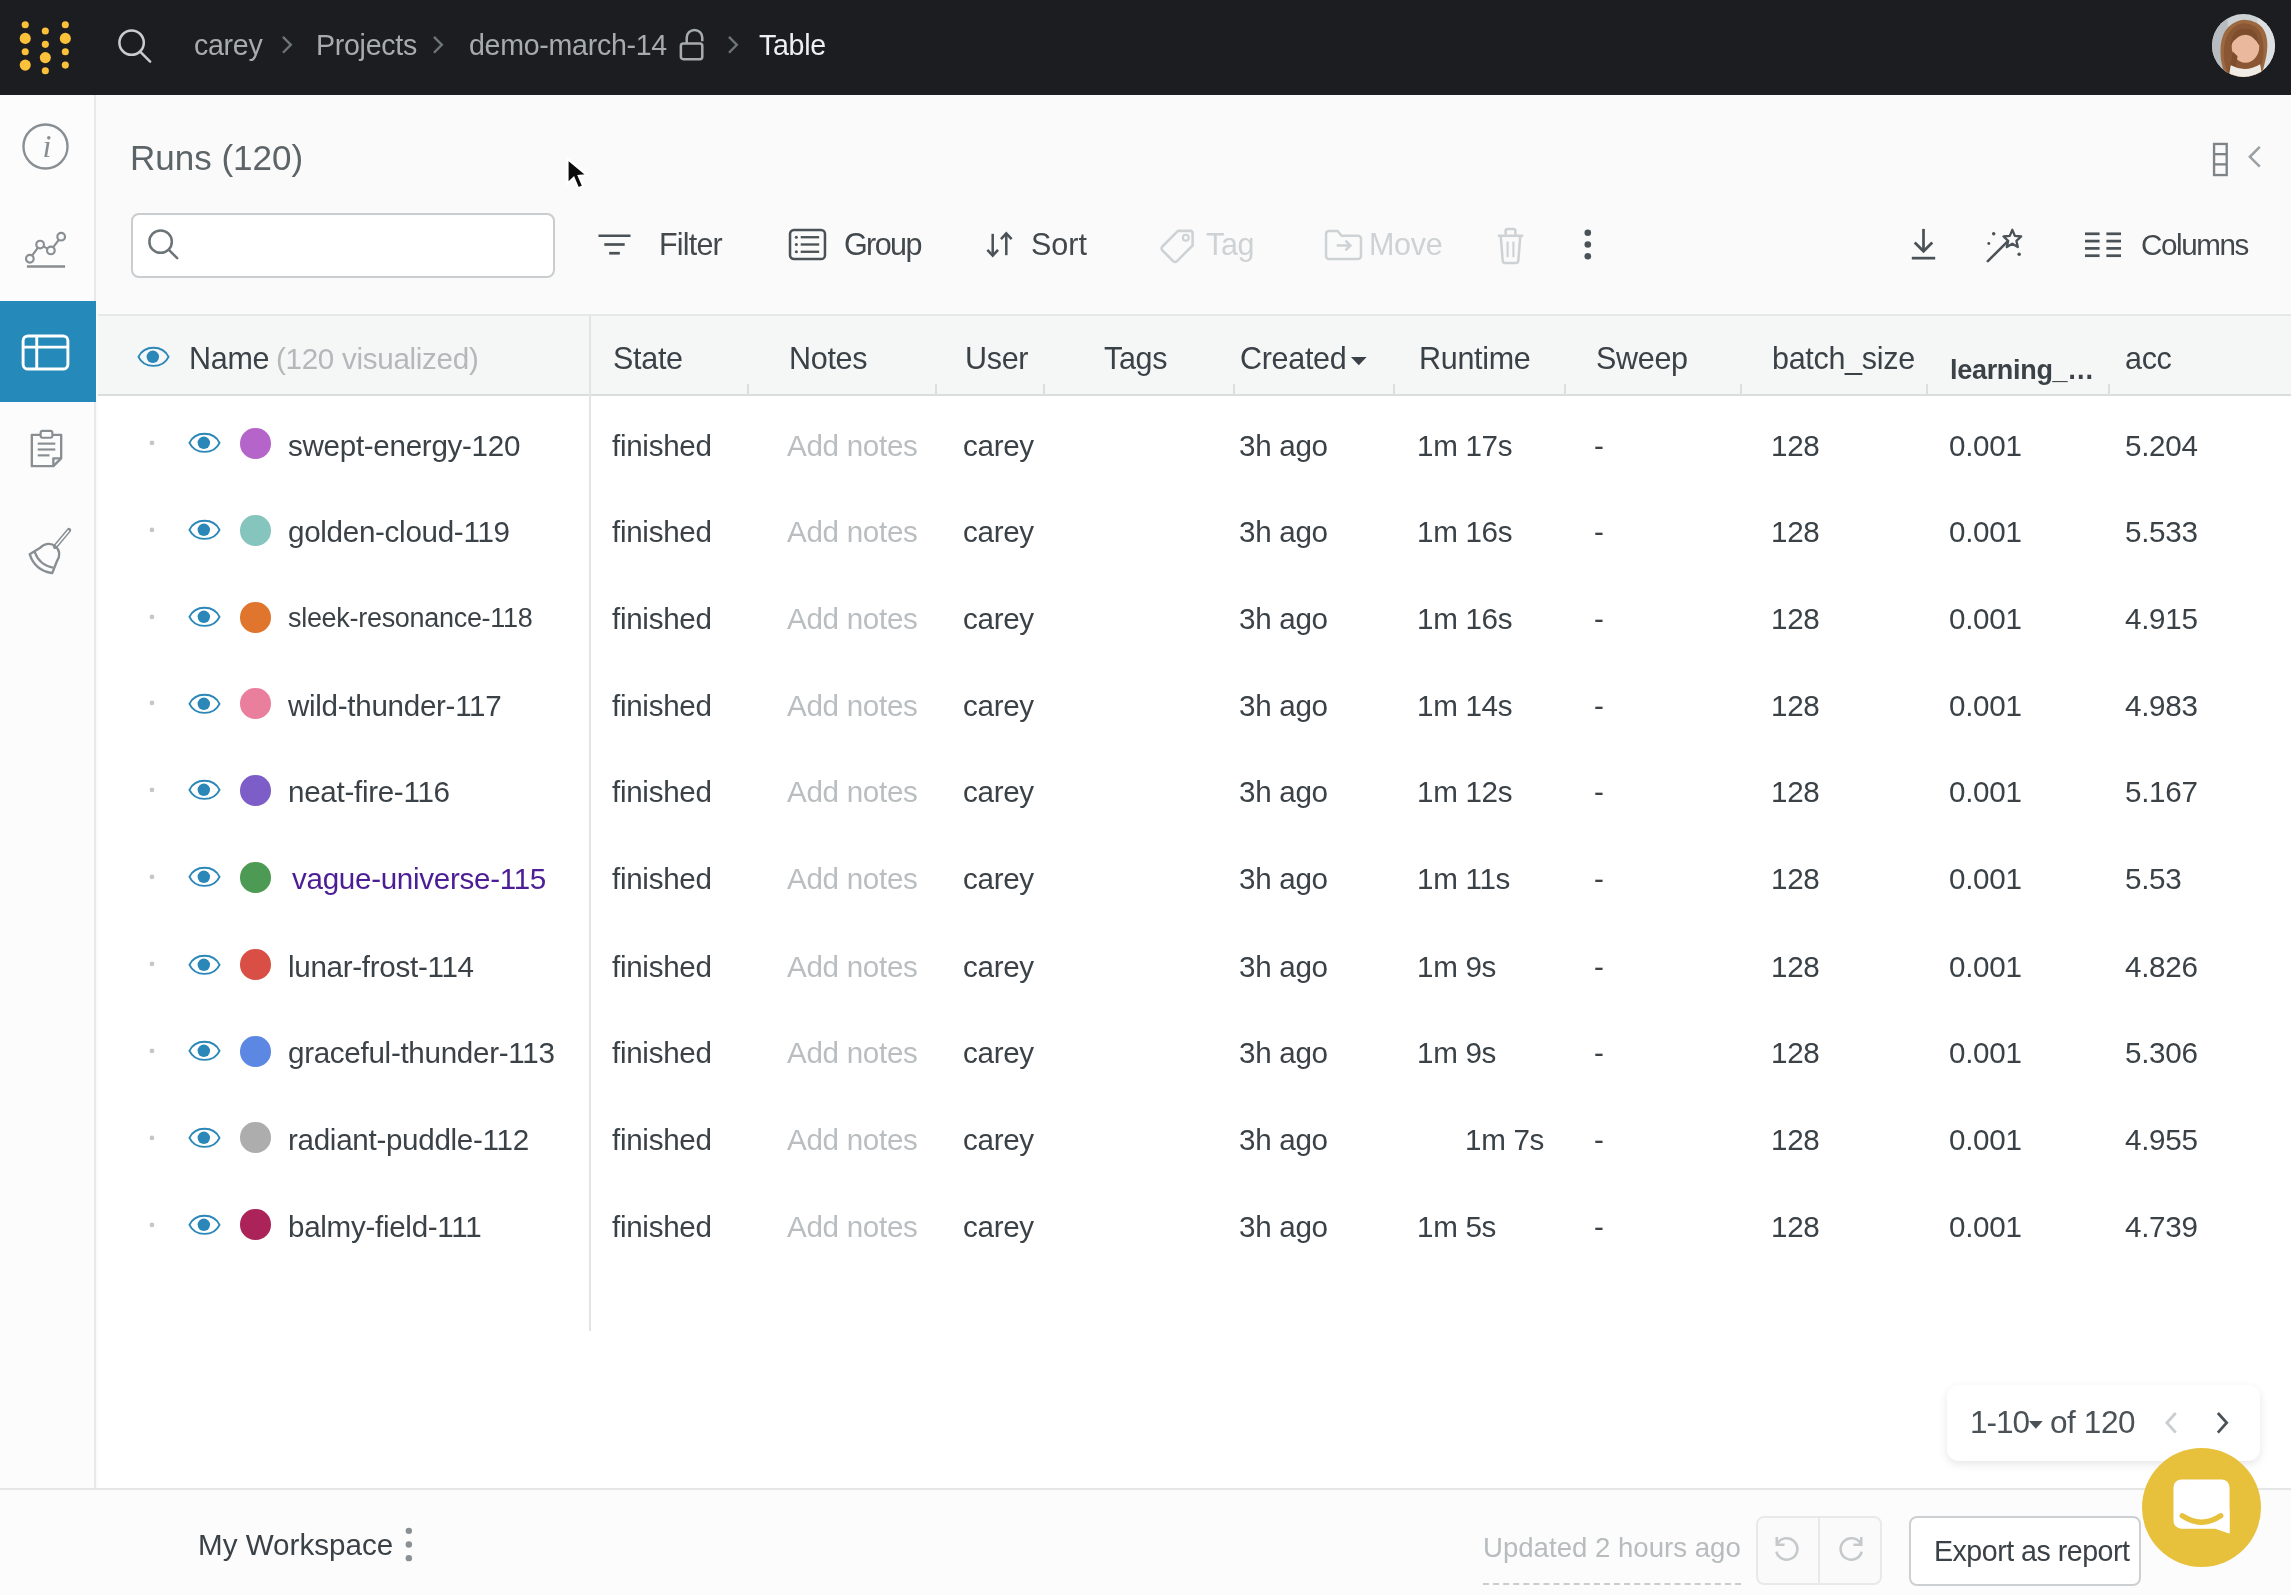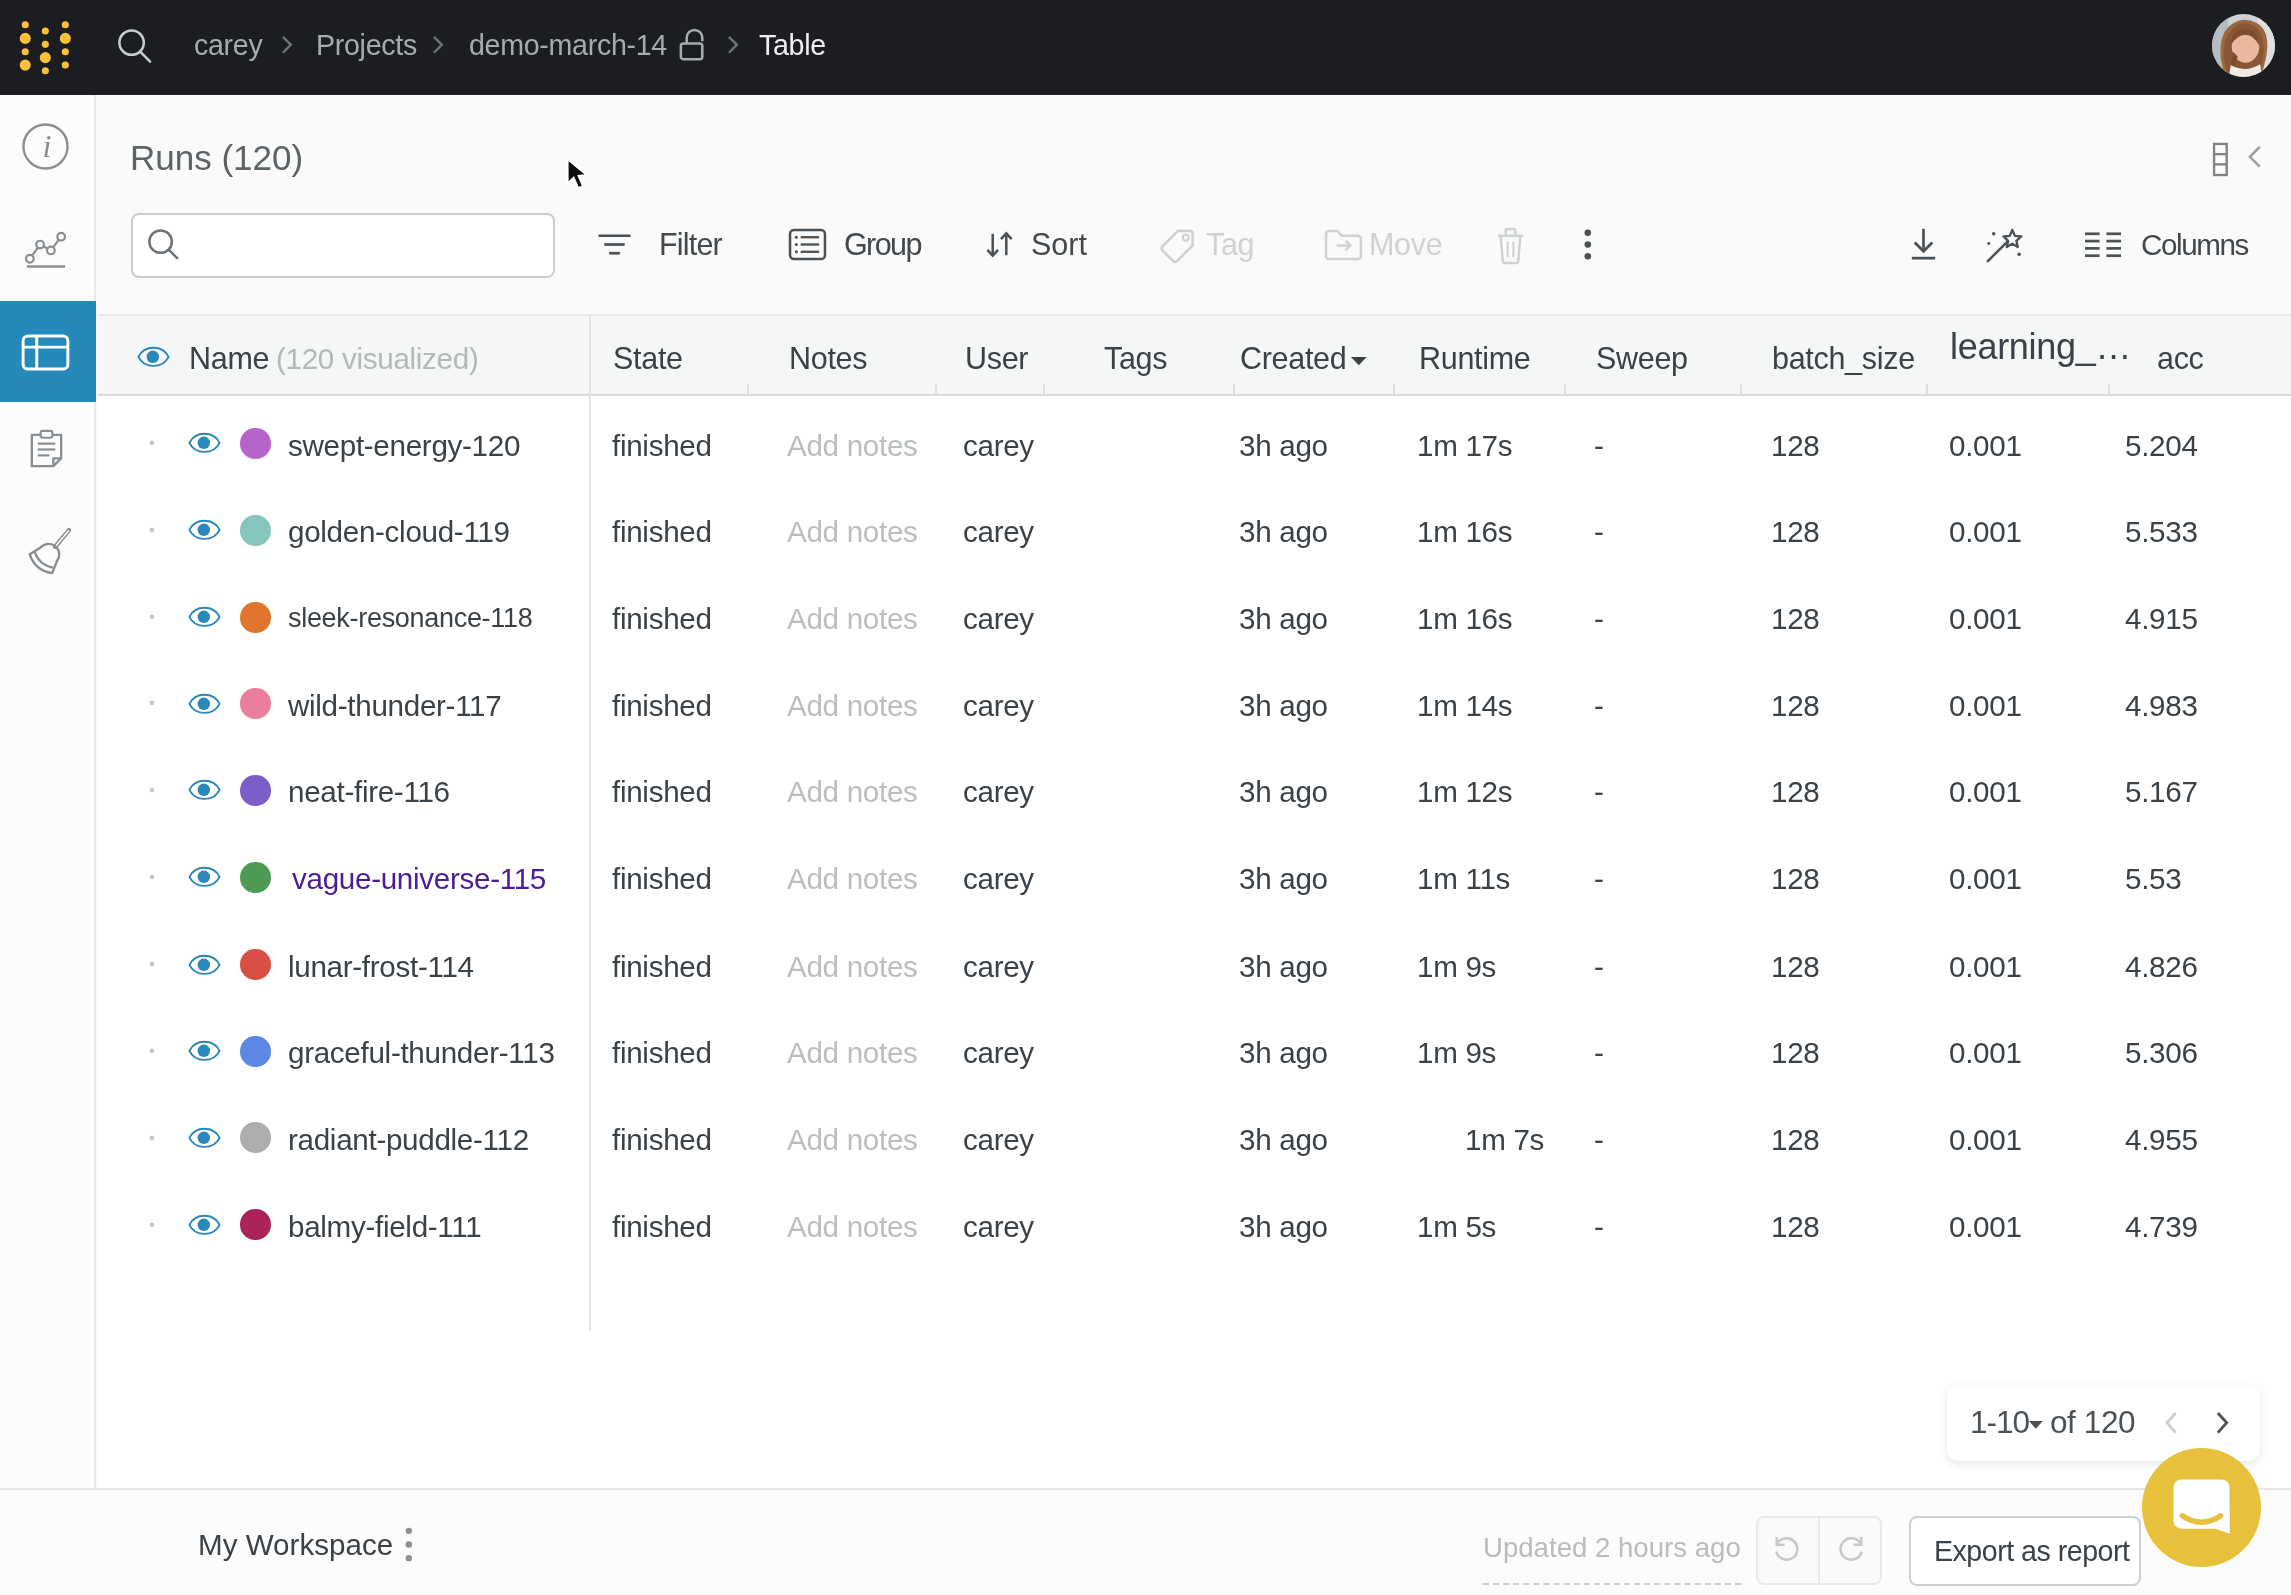--- a/index.html
+++ b/index.html
@@ -190,22 +190,22 @@
 <div style="position:absolute;left:189px;top:328px;font-size:30.5px;line-height:61px;color:#3b4247;font-weight:400;letter-spacing:-0.3px;white-space:nowrap;will-change:transform;">Name</div>
 <div style="position:absolute;left:276px;top:329px;font-size:29.6px;line-height:59px;color:#b4b8ba;font-weight:400;letter-spacing:-0.3px;white-space:nowrap;will-change:transform;">(120 visualized)</div>
 <div style="position:absolute;left:613px;top:328px;font-size:30.5px;line-height:61px;color:#3b4247;font-weight:400;letter-spacing:-0.3px;white-space:nowrap;will-change:transform;">State</div>
 <div style="position:absolute;left:789px;top:328px;font-size:30.5px;line-height:61px;color:#3b4247;font-weight:400;letter-spacing:-0.3px;white-space:nowrap;will-change:transform;">Notes</div>
 <div style="position:absolute;left:965px;top:328px;font-size:30.5px;line-height:61px;color:#3b4247;font-weight:400;letter-spacing:-0.3px;white-space:nowrap;will-change:transform;">User</div>
 <div style="position:absolute;left:1104px;top:328px;font-size:30.5px;line-height:61px;color:#3b4247;font-weight:400;letter-spacing:-0.3px;white-space:nowrap;will-change:transform;">Tags</div>
 <div style="position:absolute;left:1240px;top:328px;font-size:30.5px;line-height:61px;color:#3b4247;font-weight:400;letter-spacing:-0.3px;white-space:nowrap;will-change:transform;">Created</div>
 <div style="position:absolute;left:1419px;top:328px;font-size:30.5px;line-height:61px;color:#3b4247;font-weight:400;letter-spacing:-0.3px;white-space:nowrap;will-change:transform;">Runtime</div>
 <div style="position:absolute;left:1596px;top:328px;font-size:30.5px;line-height:61px;color:#3b4247;font-weight:400;letter-spacing:-0.3px;white-space:nowrap;will-change:transform;">Sweep</div>
 <div style="position:absolute;left:1772px;top:328px;font-size:30.5px;line-height:61px;color:#3b4247;font-weight:400;letter-spacing:-0.3px;white-space:nowrap;will-change:transform;">batch_size</div>
-<div style="position:absolute;left:1950px;top:316px;font-size:36px;line-height:61px;color:#3b4247;font-weight:400;letter-spacing:-0.3px;white-space:nowrap;will-change:transform;">learning_…</div>
-<div style="position:absolute;left:2125px;top:328px;font-size:30.5px;line-height:61px;color:#3b4247;font-weight:400;letter-spacing:-0.3px;white-space:nowrap;will-change:transform;margin-left:32px;">acc</div>
+<div style="position:absolute;left:1950px;top:340px;font-size:27px;line-height:61px;color:#3b4247;font-weight:700;letter-spacing:-0.3px;white-space:nowrap;will-change:transform;">learning_…</div>
+<div style="position:absolute;left:2125px;top:328px;font-size:30.5px;line-height:61px;color:#3b4247;font-weight:400;letter-spacing:-0.3px;white-space:nowrap;will-change:transform;">acc</div>
 <div class="abs" style="left:747px;top:384px;width:2px;height:11.8px;background:#dcdedf;"></div>
 <div class="abs" style="left:935px;top:384px;width:2px;height:11.8px;background:#dcdedf;"></div>
 <div class="abs" style="left:1043px;top:384px;width:2px;height:11.8px;background:#dcdedf;"></div>
 <div class="abs" style="left:1233px;top:384px;width:2px;height:11.8px;background:#dcdedf;"></div>
 <div class="abs" style="left:1393px;top:384px;width:2px;height:11.8px;background:#dcdedf;"></div>
 <div class="abs" style="left:1564px;top:384px;width:2px;height:11.8px;background:#dcdedf;"></div>
 <div class="abs" style="left:1740px;top:384px;width:2px;height:11.8px;background:#dcdedf;"></div>
 <div class="abs" style="left:1926px;top:384px;width:2px;height:11.8px;background:#dcdedf;"></div>
 <div class="abs" style="left:2108px;top:384px;width:2px;height:11.8px;background:#dcdedf;"></div>
 <svg class="abs" style="left:1347px;top:353px" width="23.6" height="15.8" viewBox="0 0 24 16">

